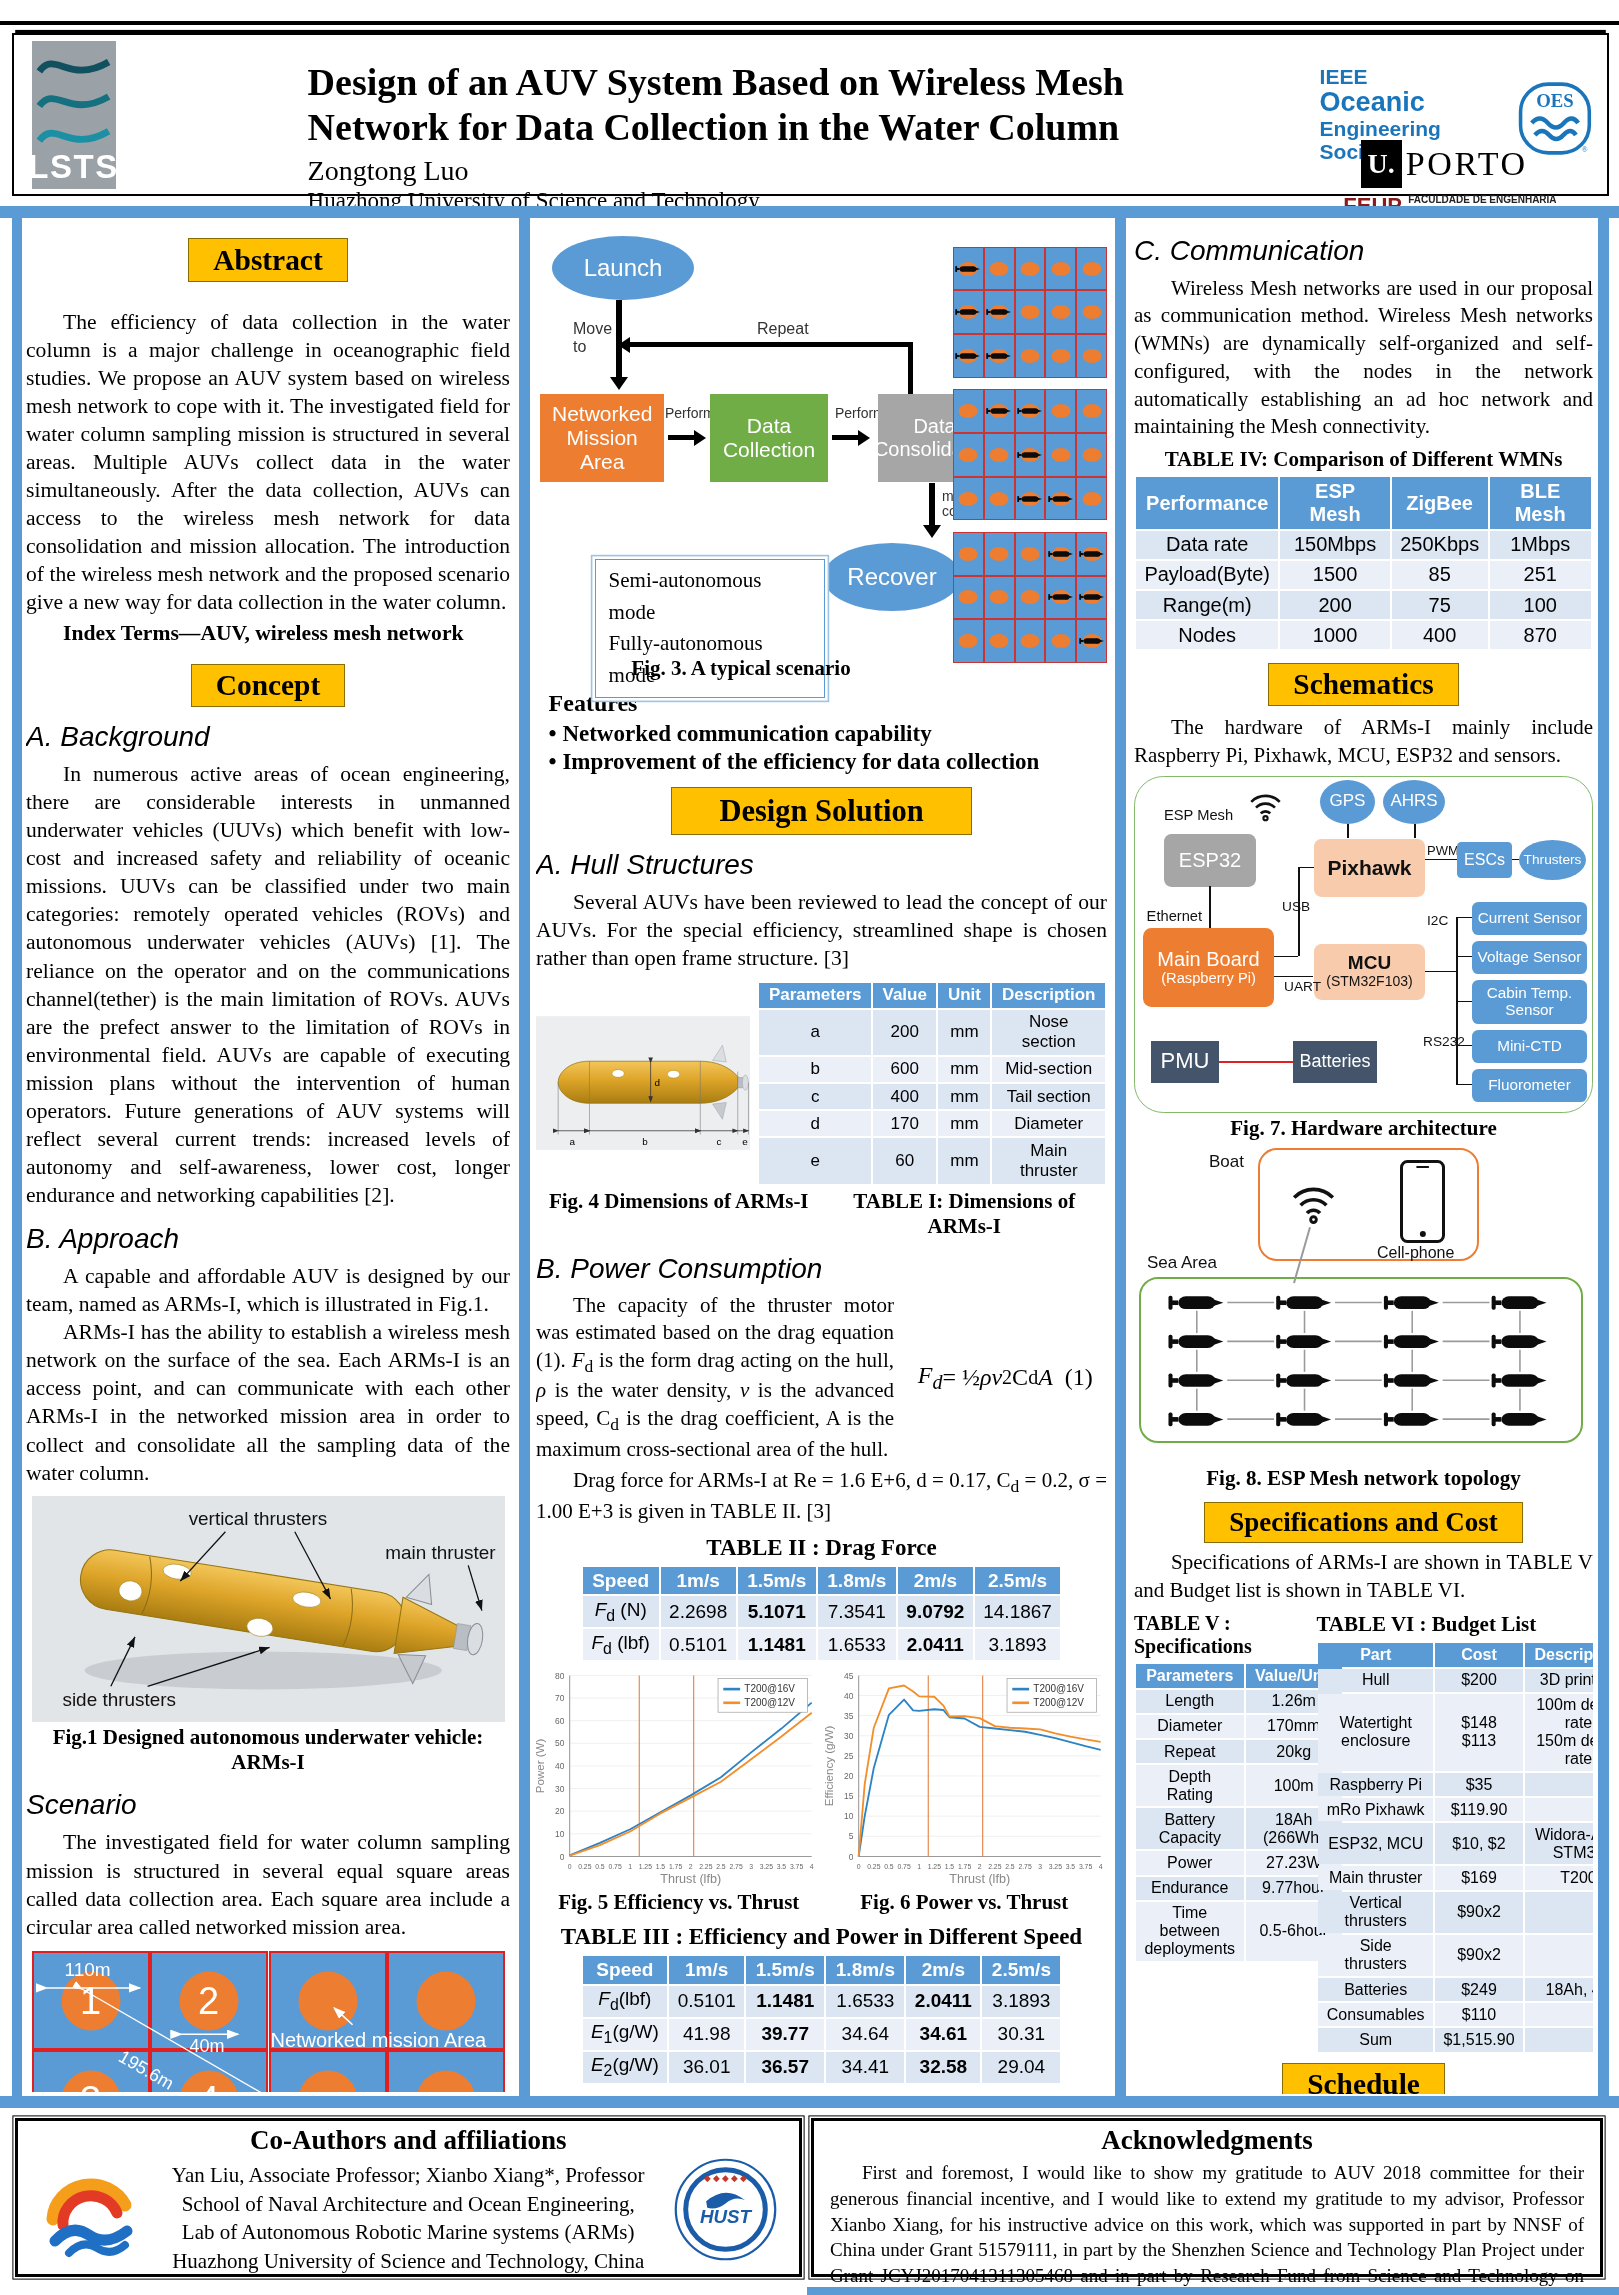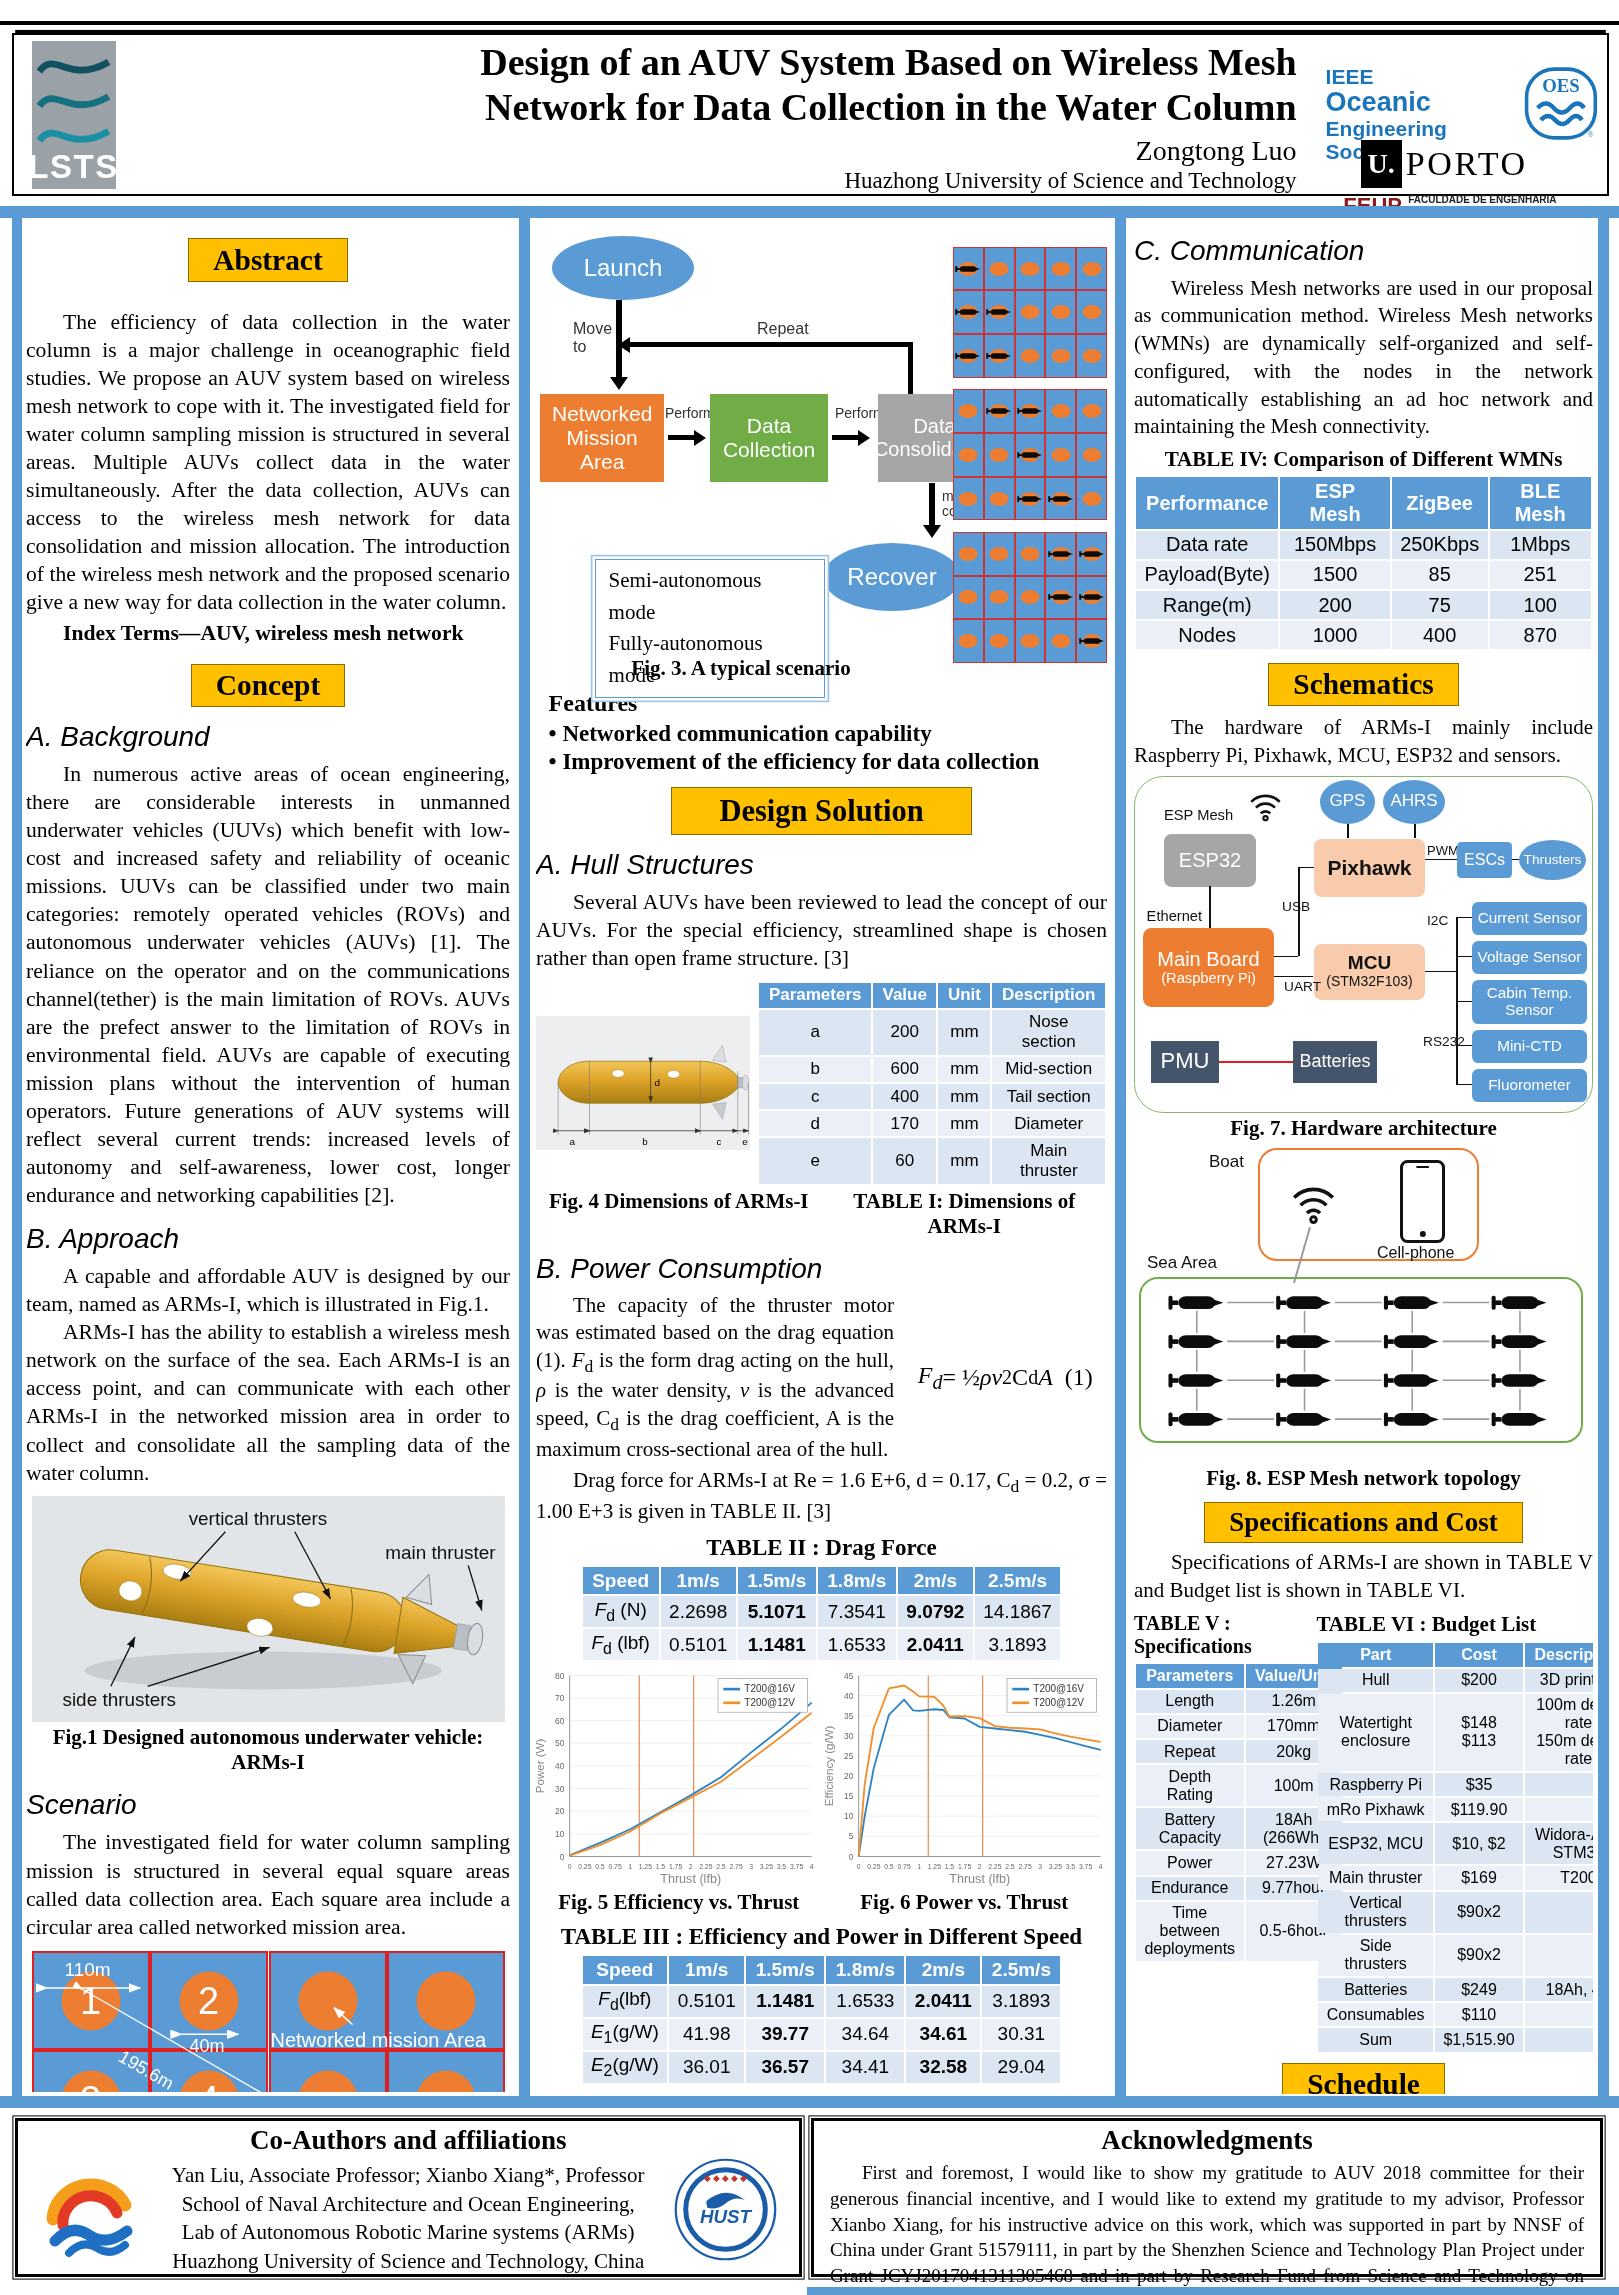--- a/index.html
+++ b/index.html
@@ -4,25 +4,25 @@
 <style>
   *{box-sizing:border-box;margin:0;padding:0}
   html,body{width:1620px;height:2295px;background:#fff;overflow:hidden}
   #poster{position:relative;width:1620px;height:2295px;font-family:"Liberation Serif",serif;color:#000}
   .rule{position:absolute;left:0;right:0;background:#000}
   
   .hdr{position:absolute;left:11.6px;top:33px;width:1597px;height:163px;border:2.1px solid #000;box-shadow:0 -6.3px 0 -3.2px #000;background:#fff}
   .lsts{position:absolute;left:18px;top:6.3px;width:84px;height:148px;background:#9aa1a7;display:flex;flex-direction:column;justify-content:flex-end;align-items:center;overflow:hidden}
   .lsts svg{position:absolute;top:3.2px;left:0}
   .lsts-txt{position:relative;font-family:"Liberation Sans",sans-serif;font-weight:bold;font-size:33px;color:#fff;letter-spacing:1.6px;padding-bottom:3.2px}
-  .titleblock{position:absolute;left:294px;top:5px;width:989px;text-align:right}
+  .titleblock{position:absolute;left:294px;top:25px;width:989px;text-align:left}
   .title{font-size:38px;font-weight:bold;line-height:1.18}
   .author{font-size:28px;margin-top:5.3px}
   .affil{font-size:23px;margin-top:1.1px}
-  .ieee-block{position:absolute;right:8px;top:9.5px;width:273px;display:flex;gap:25px;align-items:center}
+  .ieee-block{position:absolute;right:14px;top:9.5px;width:273px;display:flex;gap:25px;align-items:flex-end}
   .ieee-txt{font-family:"Liberation Sans",sans-serif;color:#1b75bb;margin-top:20px;line-height:1.1}
   .ieee-l1{font-size:21px;font-weight:bold}
   .ieee-l2{font-size:27px;font-weight:bold}
   .ieee-l3{font-size:21px;font-weight:bold}
   .uporto{position:absolute;right:79px;top:105px;display:flex;align-items:center;gap:4.2px}
   .u-sq{display:inline-flex;width:41px;height:48px;background:#000;color:#fff;font-size:28px;font-weight:bold;align-items:center;justify-content:center}
   .porto{font-size:34px;letter-spacing:2.6px}
   .feup{position:absolute;right:50px;top:158px;display:flex;align-items:center;gap:6.3px}
   .feup-red{color:#8d1a1a;font-family:"Liberation Sans",sans-serif;font-weight:bold;font-size:22px}
   .feup-txt{font-family:"Liberation Sans",sans-serif;font-weight:bold;font-size:10px;color:#222;line-height:1.25}

